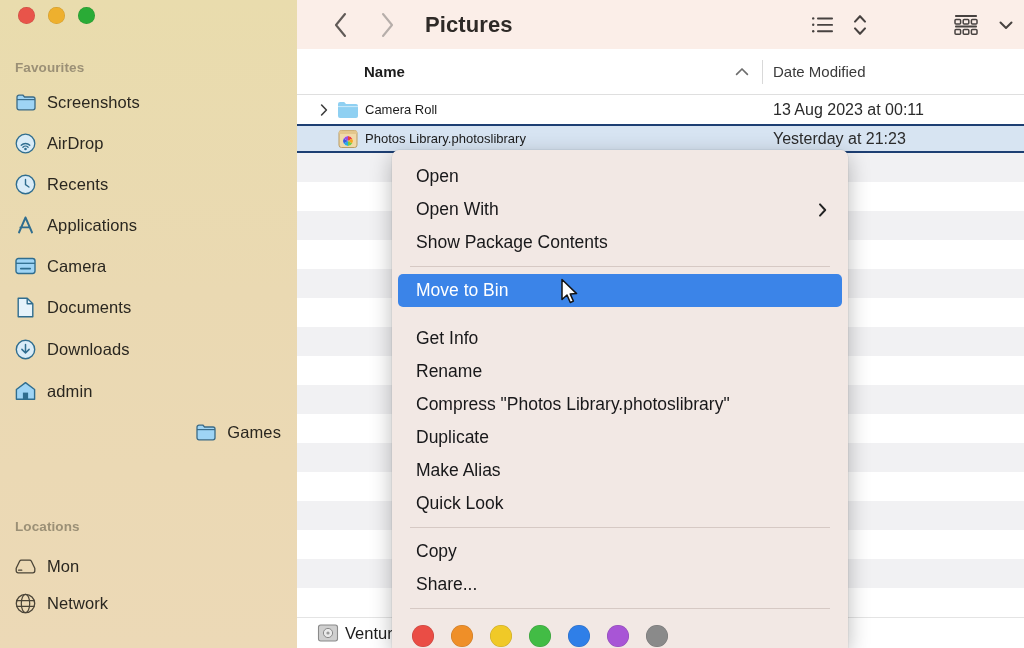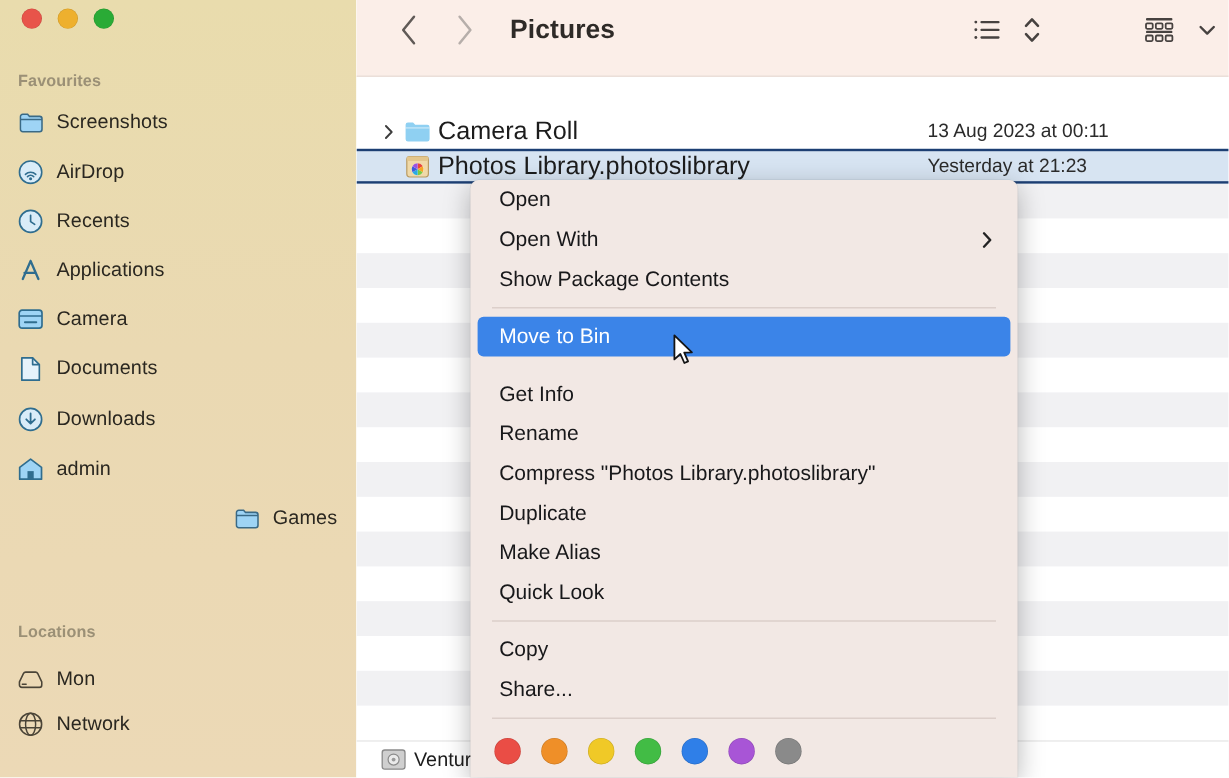--- a/index.html
+++ b/index.html
@@ -204,21 +204,21 @@
   }
   .frow .ficon {
     position: absolute;
     left: 40px;
     width: 22px; height: 22px;
     display: flex; align-items: center; justify-content: center;
   }
   .frow .fname {
     position: absolute;
     left: 68px;
-    font-size: 21px;
+    font-size: 13px;
     color: #1c1c1c;
     white-space: nowrap;
   }
   .frow .fdate {
     position: absolute;
     left: 476px;
     font-size: 16px;
     color: #2b2b2b;
     white-space: nowrap;
   }
@@ -255,20 +255,21 @@
   
   .ctx-menu {
     position: absolute;
     left: 392px;
     top: 150px;
     width: 456px;
     height: 498px;
     background: #f2e8e4;
     border-radius: 7px 7px 0 0;
     box-shadow: 0 6px 22px rgba(0,0,0,0.28), 0 0 0 0.5px rgba(0,0,0,0.08);
+    padding-top: 10px;
     box-sizing: border-box;
     overflow: hidden;
   }
   .ctx-item {
     position: relative;
     height: 33px;
     margin: 0 6px;
     display: flex;
     align-items: center;
     border-radius: 5px;
@@ -491,20 +492,30 @@
           </svg>
         </div>
         <div class="tb-btn" style="width:36px;">
           <svg width="16" height="14" viewBox="0 0 16 14">
               <path d="M2.5 4.5 8 10l5.5-5.5" fill="none" stroke="#474240" stroke-width="2" stroke-linecap="round" stroke-linejoin="round"></path>
             </svg>
         </div>
       </div>
     </div>
 
+    <div class="col-header">
+      <div class="col-name">Name</div>
+      <div class="sort-caret">
+        <svg width="16" height="12" viewBox="0 0 16 12">
+            <path d="M2.6 8.4 8 3l5.4 5.4" fill="none" stroke="#6d6d6d" stroke-width="1.7" stroke-linecap="round" stroke-linejoin="round"></path>
+          </svg>
+      </div>
+      <div class="col-divider"></div>
+      <div class="col-date">Date Modified</div>
+    </div>
 
     <div class="filelist">
 
       <div class="stripe" style="top:58px;"></div>
       <div class="stripe" style="top:116px;"></div>
       <div class="stripe" style="top:174px;"></div>
       <div class="stripe" style="top:232px;"></div>
       <div class="stripe" style="top:290px;"></div>
       <div class="stripe" style="top:348px;"></div>
       <div class="stripe" style="top:406px;"></div>

